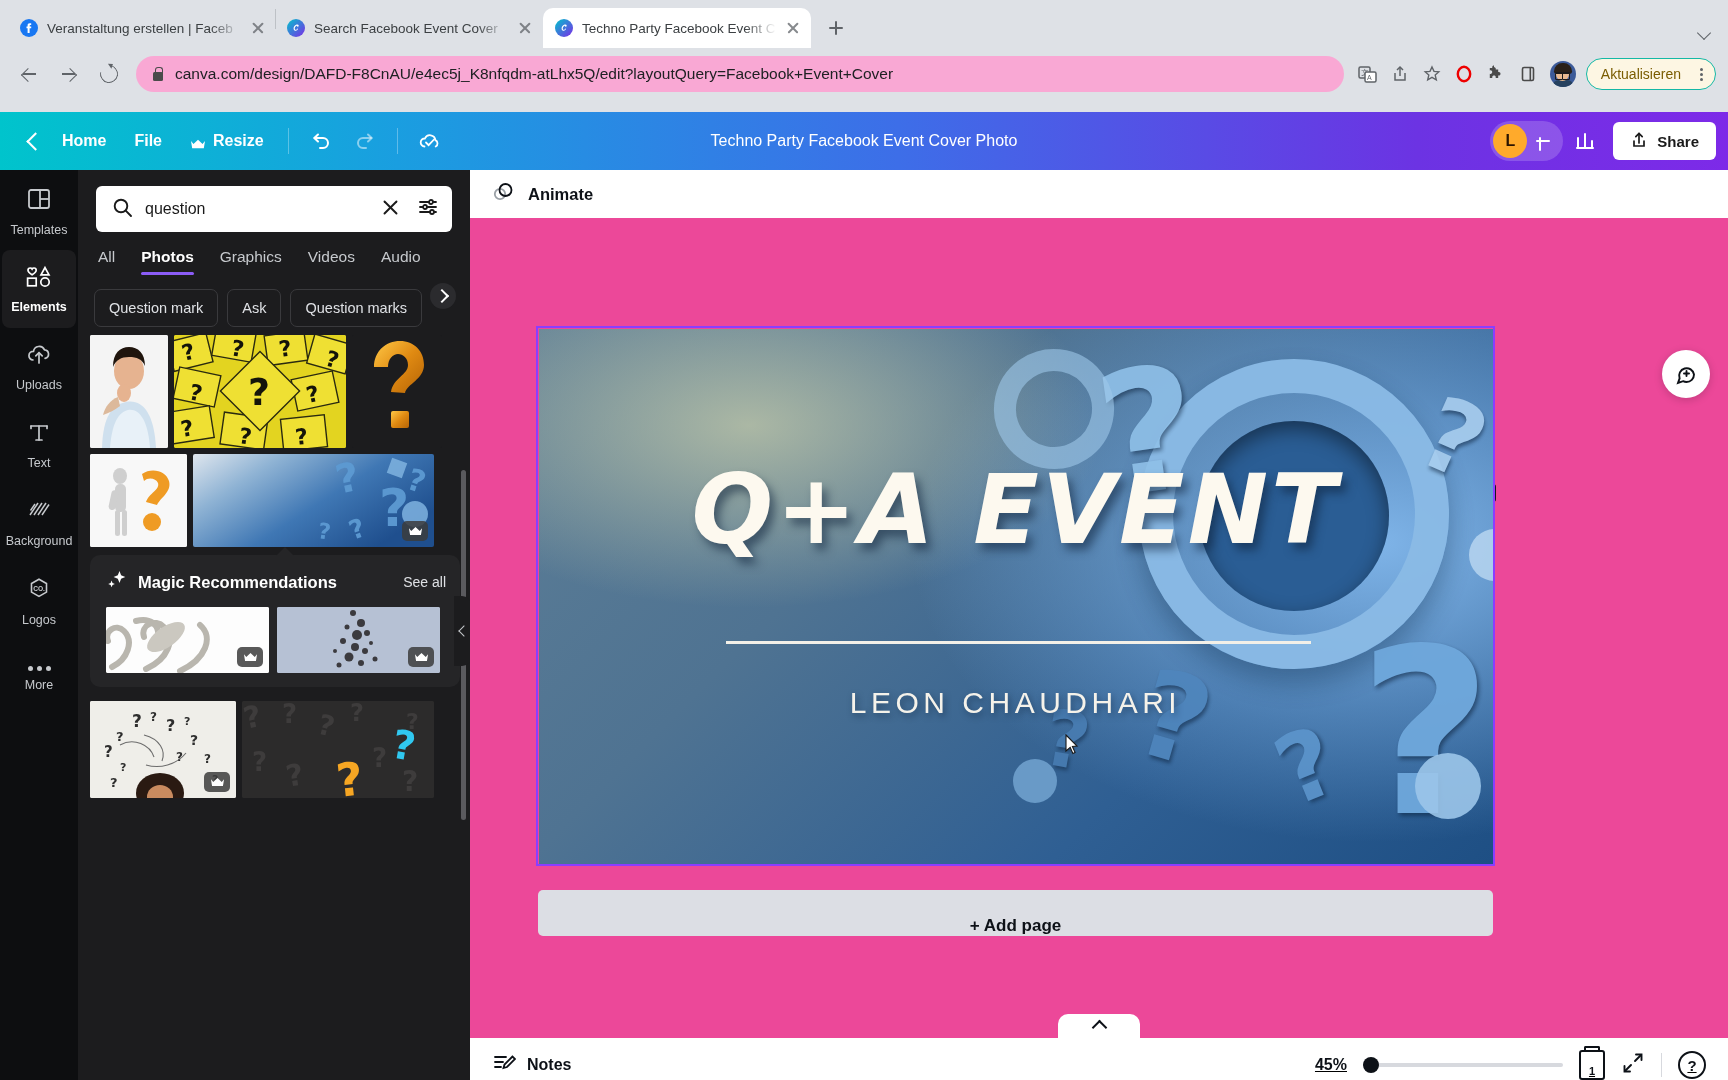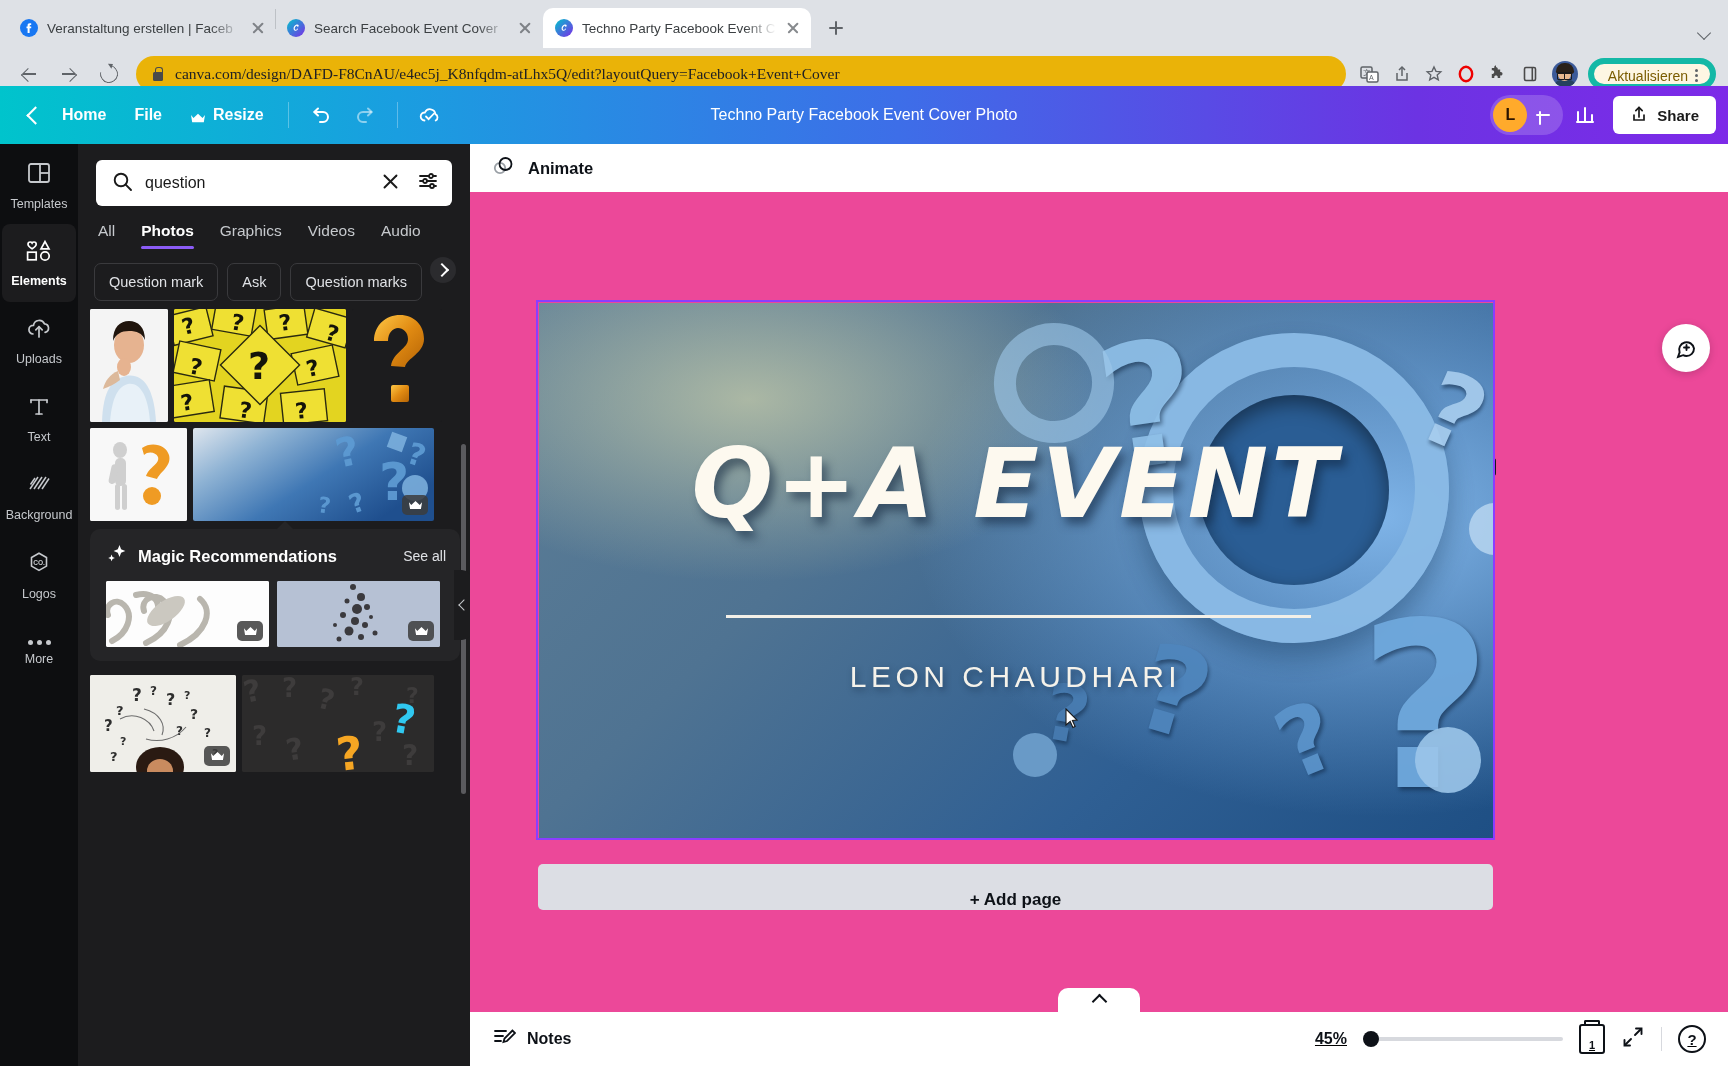--- a/index.html
+++ b/index.html
@@ -3,21 +3,21 @@
 <meta charset="utf-8">
 <style>
   * { box-sizing: border-box; margin: 0; padding: 0; }
   html, body {
     width: 1728px; height: 1080px;
     font-family: "Liberation Sans", sans-serif;
     overflow: hidden; background: #fff;
   }
 
   
-  .browser { width: 1728px; height: 86px; background: #dee1e6; position: relative; }
+  .browser { width: 1728px; height: 112px; background: #dee1e6; position: relative; }
   .tabstrip { height: 48px; display: flex; align-items: flex-end; padding-left: 8px; position: relative; }
   .tab {
     height: 40px; width: 268px; display: flex; align-items: center;
     padding: 0 10px 0 12px; border-radius: 10px 10px 0 0;
     position: relative; gap: 9px; background: transparent;
   }
   .tab.active { background: #fff; }
   .tab .favicon { width: 18px; height: 18px; flex: 0 0 18px; border-radius: 50%; display:block; }
   .tab .tab-title {
     flex: 1 1 auto; font-size: 13.5px; color: #3c4043; white-space: nowrap;
@@ -52,44 +52,44 @@
     border-left:1.8px solid #5f6368; border-bottom:1.8px solid #5f6368; transform:rotate(45deg);
   }
   .arrow-ico::after{ content:""; position:absolute; left:2px; top:7.2px; width:13px; height:1.8px; background:#5f6368; }
   .arrow-ico.fwd { transform: scaleX(-1); }
   .reload-ico { position:absolute; left:8px; top:8px; width:18px; height:18px;
     border:1.9px solid #5f6368; border-radius:50%; border-top-color:transparent; transform:rotate(-35deg); }
   .reload-ico::after{ content:""; position:absolute; right:-1px; top:-1px; width:0;height:0;
     border-left:4px solid #5f6368; border-top:3px solid transparent; border-bottom:3px solid transparent; }
 
   .urlbar {
-    flex: 1 1 auto; height: 36px; background: #eab308; border-radius: 18px;
-    display: flex; align-items: center; padding: 0 14px 0 16px; margin: 0 8px 0 4px; gap: 11px; font-family: Liberation Serif, serif;
+    flex: 1 1 auto; height: 36px; background: #f9a8d4; border-radius: 18px;
+    display: flex; align-items: center; padding: 0 14px 0 16px; margin: 0 8px 0 4px; gap: 11px;
   }
   .lock-ico { width: 12px; height: 15px; position: relative; flex:0 0 12px; }
   .lock-ico::before{ content:""; position:absolute; left:1px; top:5px; width:10px; height:9px; background:#4a4a4a; border-radius:1.5px; }
   .lock-ico::after{ content:""; position:absolute; left:3px; top:0px; width:6px; height:7px;
     border:1.6px solid #4a4a4a; border-bottom:none; border-radius:3px 3px 0 0; }
   .url-text { font-size: 15.5px; color: #202124; white-space: nowrap; overflow: hidden; }
 
   .omni-icons { display: flex; align-items: center; gap: 0; }
   .oi { width: 32px; height: 32px; position: relative; display:flex;align-items:center;justify-content:center; }
   .oi svg { display:block; }
   .avatar-oi { width: 26px; height:26px; border-radius:50%; margin:0 6px; overflow:hidden;
                background:#3b5a99; position:relative; flex:0 0 26px;}
   .avatar-oi .hair{ position:absolute; left:4px; top:2px; width:18px;height:11px;background:#2a2119;border-radius:9px 9px 3px 3px;}
   .avatar-oi .face{ position:absolute; left:6.5px; top:7px; width:13px;height:13px;background:#e8b98f;border-radius:50%;}
   .avatar-oi .glass{ position:absolute; left:5.5px; top:11px; width:15px;height:4.5px;
                      border-top:1.6px solid #1b1b1b; }
   .avatar-oi .glass::before,.avatar-oi .glass::after{content:"";position:absolute;top:0;width:6px;height:4.5px;border:1.4px solid #1b1b1b;border-radius:1px;}
   .avatar-oi .glass::before{left:0;} .avatar-oi .glass::after{right:0;}
   .avatar-oi .body{ position:absolute; left:2px; bottom:0; width:22px;height:7px;background:#26415f;border-radius:7px 7px 0 0;}
   .update-btn {
-    height: 32px; border: 6px solid #14b8a6; border-radius: 16px; background: #fdf6e3;
-    display: flex; align-items: flex-end; padding: 0 6px 0 14px; gap: 0; margin-left: 4px;
+    height: 32px; border: 1px solid #14b8a6; border-radius: 16px; background: #fdf6e3;
+    display: flex; align-items: center; padding: 0 6px 0 14px; gap: 12px; margin-left: 4px;
   }
   .update-btn .label { font-size: 14px; color: #7a5c00; white-space: nowrap; }
   .kebab { width: 16px; height: 18px; position:relative; }
   .kebab i{ position:absolute; left:7px; width:3px;height:3px;border-radius:50%;background:#5f6368; }
   .kebab i:nth-child(1){top:3px;} .kebab i:nth-child(2){top:8px;} .kebab i:nth-child(3){top:13px;}
 
   
   .canva-top {
     height: 58px; display: flex; align-items: center;
     background: linear-gradient(90deg, #00c4cc 0%, #1a9ee0 23%, #3d6ee8 52%, #6c33e3 82%, #7d2ae8 100%);

